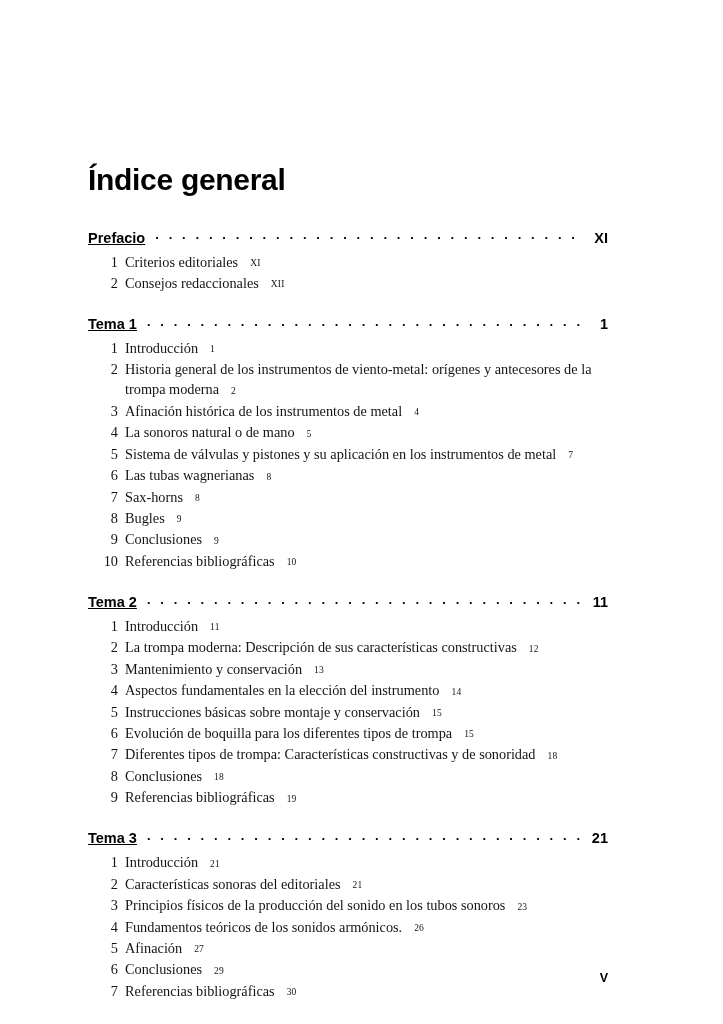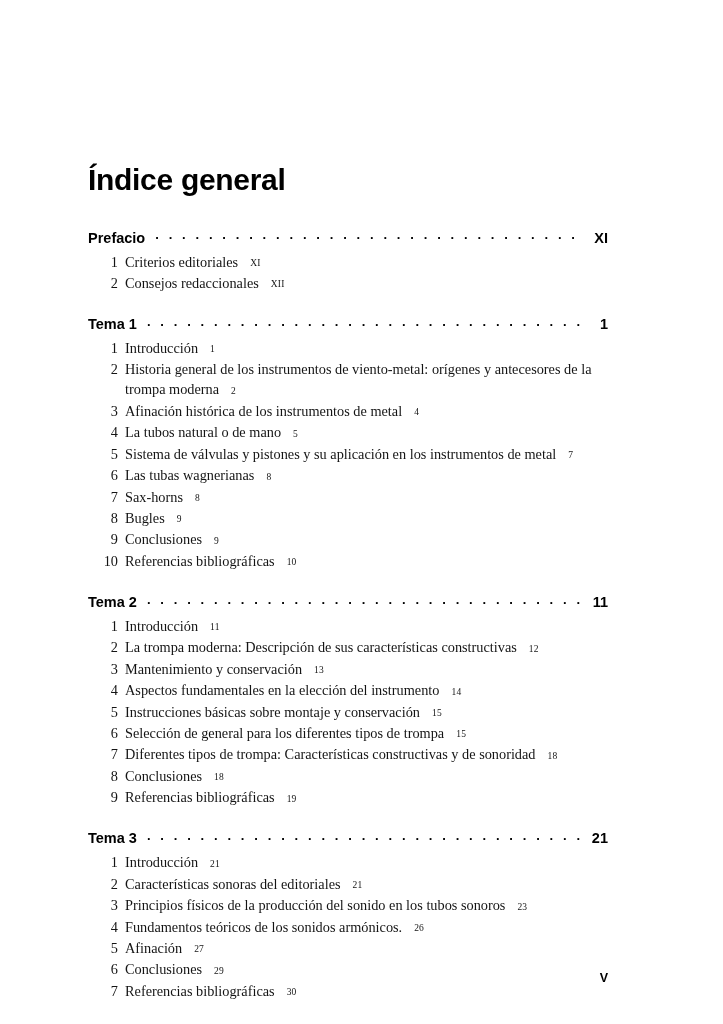--- a/index.html
+++ b/index.html
@@ -52,20 +52,21 @@
     font-family: "Liberation Sans", sans-serif;
     font-weight: bold;
     font-size: 14.5px;
     color: #000;
     white-space: nowrap;
     margin-bottom: 6px;
   }
   .chapter-title {
     flex: 0 0 auto;
     padding-right: 6px;
+    text-decoration: underline;
   }
   .leader {
     flex: 1 1 auto;
     position: relative;
     height: 1em;
     overflow: hidden;
     margin: 0 4px;
   }
   .leader::before {
     content: ". . . . . . . . . . . . . . . . . . . . . . . . . . . . . . . . . . . . . . . . . . . . . . . . . . . . . . . . . . . . . . . . . . . . . . . .";
@@ -184,21 +185,21 @@
           <li class="entry">
             <span class="entry-num">2</span>
             <span class="entry-body"><span class="entry-label">Historia general de los instrumentos de viento-metal: orígenes y antecesores de la trompa moderna</span><span class="entry-page">2</span></span>
           </li>
           <li class="entry">
             <span class="entry-num">3</span>
             <span class="entry-body"><span class="entry-label">Afinación histórica de los instrumentos de metal</span><span class="entry-page">4</span></span>
           </li>
           <li class="entry">
             <span class="entry-num">4</span>
-            <span class="entry-body"><span class="entry-label">La tubos natural o de mano</span><span class="entry-page">5</span></span>
+            <span class="entry-body"><span class="entry-label">La sonoros natural o de mano</span><span class="entry-page">5</span></span>
           </li>
           <li class="entry">
             <span class="entry-num">5</span>
             <span class="entry-body"><span class="entry-label">Sistema de válvulas y pistones y su aplicación en los instrumentos de metal</span><span class="entry-page">7</span></span>
           </li>
           <li class="entry">
             <span class="entry-num">6</span>
             <span class="entry-body"><span class="entry-label">Las tubas wagnerianas</span><span class="entry-page">8</span></span>
           </li>
           <li class="entry">
@@ -241,21 +242,21 @@
           <li class="entry">
             <span class="entry-num">4</span>
             <span class="entry-body"><span class="entry-label">Aspectos fundamentales en la elección del instrumento</span><span class="entry-page">14</span></span>
           </li>
           <li class="entry">
             <span class="entry-num">5</span>
             <span class="entry-body"><span class="entry-label">Instrucciones básicas sobre montaje y conservación</span><span class="entry-page">15</span></span>
           </li>
           <li class="entry">
             <span class="entry-num">6</span>
-            <span class="entry-body"><span class="entry-label">Selección de general para los diferentes tipos de trompa</span><span class="entry-page">15</span></span>
+            <span class="entry-body"><span class="entry-label">Evolución de boquilla para los diferentes tipos de trompa</span><span class="entry-page">15</span></span>
           </li>
           <li class="entry">
             <span class="entry-num">7</span>
             <span class="entry-body"><span class="entry-label">Diferentes tipos de trompa: Características constructivas y de sonoridad</span><span class="entry-page">18</span></span>
           </li>
           <li class="entry">
             <span class="entry-num">8</span>
             <span class="entry-body"><span class="entry-label">Conclusiones</span><span class="entry-page">18</span></span>
           </li>
           <li class="entry">

